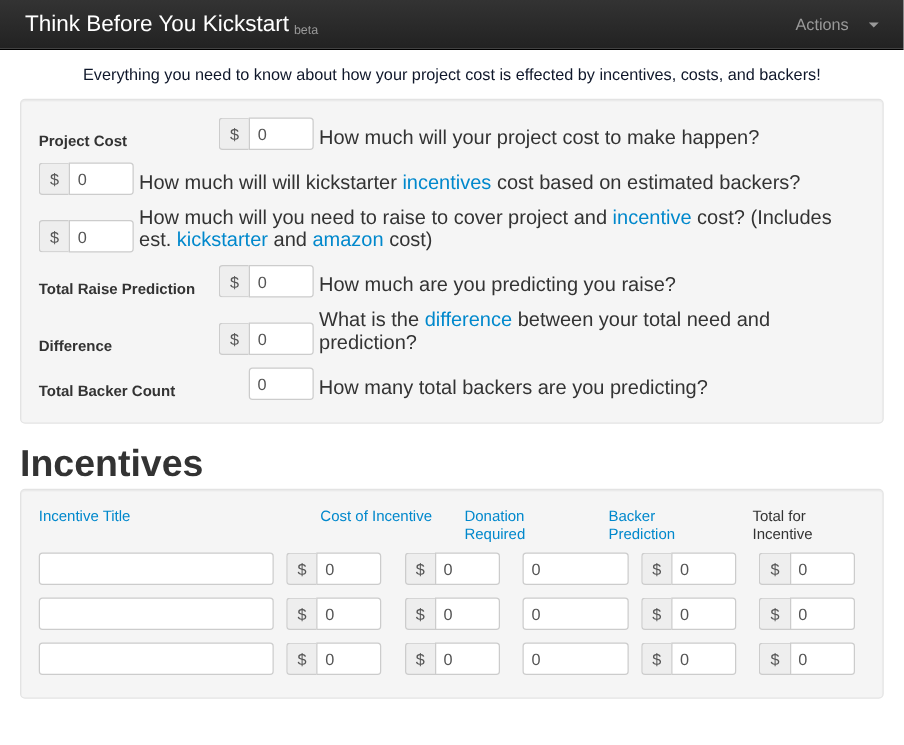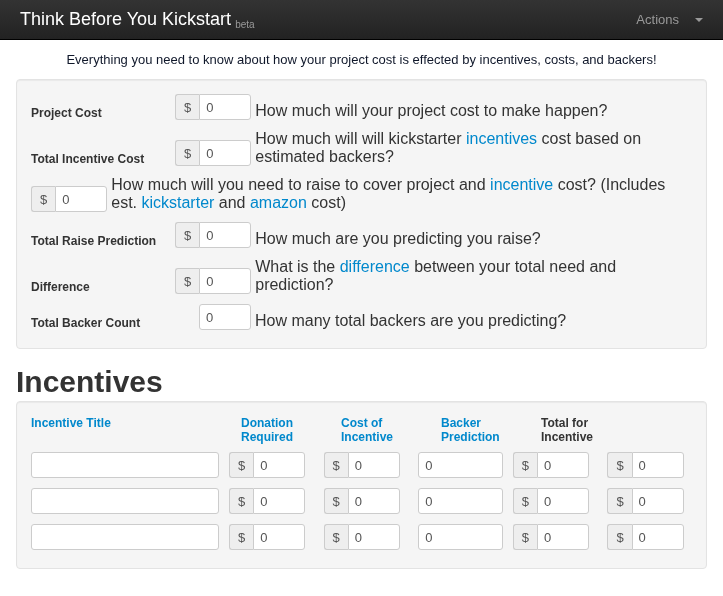--- a/index.html
+++ b/index.html
@@ -20,21 +20,21 @@
 
 .form-row { display: flex; align-items: flex-end; margin-bottom: 10px; gap: 4px; }
 .form-label { width: 140px; font-size: 12px; font-weight: bold; color: #333; }
 .input-group { display: flex; align-items: stretch; }
 .addon { background: #eee; border: 1px solid #ccc; border-right: none; border-radius: 3px 0 0 3px; padding: 4px 8px; font-size: 13px; color: #555; display: flex; align-items: center; }
 input[type=text] { border: 1px solid #ccc; border-radius: 0 3px 3px 0; padding: 4px 6px; font-size: 13px; width: 52px; height: 26px; color: #555; }
 input.noaddon { border-radius: 3px; }
 .help { font-size: 16px; color: #333; flex: 1; }
 .help a, .link { color: #0088cc; text-decoration: none; cursor: pointer; }
 
-.inc-header { display: flex; gap: 10px; margin-bottom: 8px; font-size: 12px; font-weight: bold; }
+.inc-header { display: flex; gap: 10px; margin-bottom: 8px; font-size: 12px; font-weight: normal; justify-content: space-between; }
 .inc-row { display: flex; gap: 10px; margin-bottom: 10px; }
 .col-title { width: 200px; }
 .col-sm { width: 90px; }
 input.full { width: 100%; border-radius: 3px; }
 .inc-header .col-title, .inc-header .col-sm.linklabel { color: #0088cc; cursor: pointer; }
 </style>
 </head>
 <body>
 
 <div class="navbar">
@@ -57,21 +57,20 @@
     <div class="form-row">
       <div class="form-label">Project Cost</div>
       <div class="input-group">
         <span class="addon">$</span>
         <input type="text" value="0" style="">
       </div>
       <div class="help">How much will your project cost to make happen?</div>
     </div>
 
     <div class="form-row">
-      <div class="form-label">Total Incentive Cost</div>
       <div class="input-group">
         <span class="addon">$</span>
         <input type="text" value="0" style="">
       </div>
       <div class="help">
         <span>How much will will kickstarter </span><a class="link">incentives</a><span> cost based on estimated backers?</span>
       </div>
     </div>
 
     <div class="form-row">
@@ -111,22 +110,22 @@
       </div>
       <div class="help">How many total backers are you predicting?</div>
     </div>
   </div>
 
   <h1>Incentives</h1>
 
   <div class="well">
     <div class="inc-header">
       <div class="col-title linklabel">Incentive Title</div>
+      <div class="col-sm linklabel">Cost of Incentive</div>
       <div class="col-sm linklabel">Donation Required</div>
-      <div class="col-sm linklabel">Cost of Incentive</div>
       <div class="col-sm linklabel">Backer Prediction</div>
       <div class="col-sm">Total for Incentive</div>
     </div>
 
     <div id="inc-rows">
         <div class="inc-row">
           <div class="col-title"><input type="text" class="full" value="" style=""></div>
           <div class="col-sm input-group">
             <span class="addon">$</span>
             <input type="text" value="0" style="">

